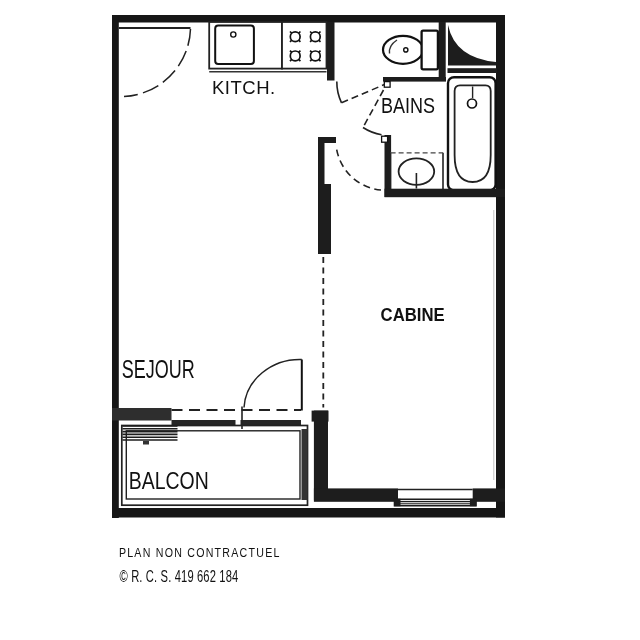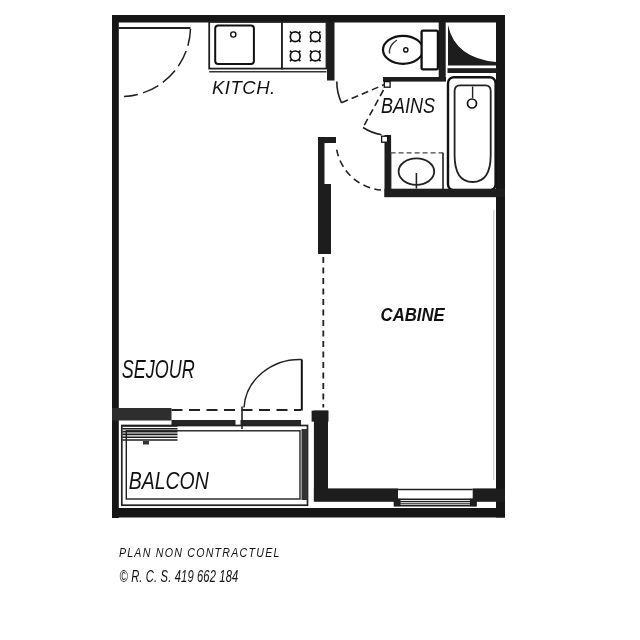--- a/index.html
+++ b/index.html
@@ -1,16 +1,16 @@
 <!DOCTYPE html>
 <html><head>
 <meta charset="utf-8">
 <style>
   html,body{margin:0;padding:0;background:#ffffff;}
-  .page{width:640px;height:640px;position:relative;background:#7dd3fc;font-family:"Liberation Sans",sans-serif;font-style:italic;}
+  .page{width:640px;height:640px;position:relative;background:#7dd3fc;font-family:"Liberation Sans",sans-serif;}
   svg{position:absolute;top:0;left:0;}
   text{font-family:"Liberation Sans",sans-serif;fill:#111;}
 </style>
 </head>
 <body>
 <div class="page">
 <svg width="640" height="640" viewBox="0 0 640 640">
 
   <rect x="0" y="0" width="640" height="640" fill="#ffffff"></rect>
 

